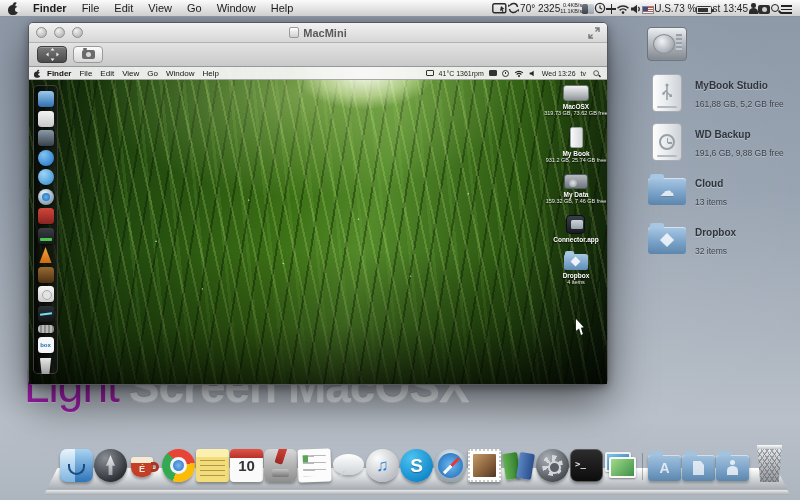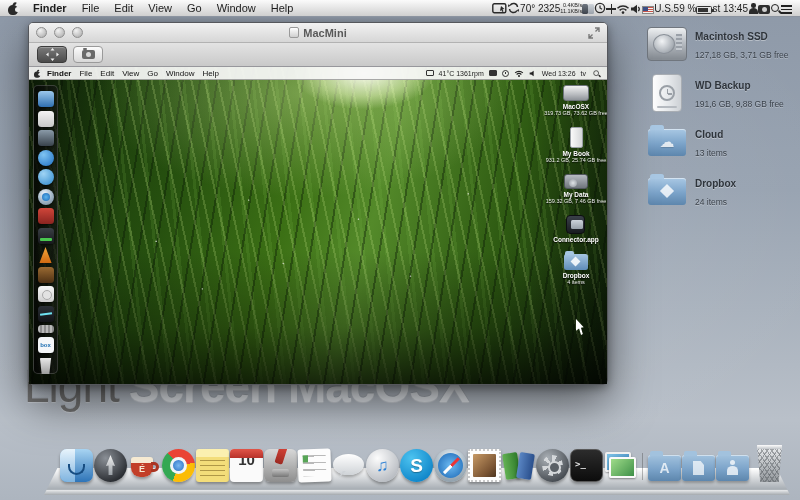--- a/index.html
+++ b/index.html
@@ -199,21 +199,21 @@
   .ic-folder .fglyph { position:absolute; inset:0; display:flex; align-items:center; justify-content:center;
     color:rgba(255,255,255,.8); font-size:15px; text-shadow:0 1px 1px rgba(0,0,0,.15); }
   .ic-folder .dbx2 { position:absolute; left:14px; top:8px; width:10px; height:10px; background:rgba(255,255,255,.8); transform:rotate(45deg); }
   .ic-iphone { width:21px; height:38px; border-radius:4px; background:linear-gradient(180deg,#3a3d42,#0e0f11); border:1px solid #000; position:relative; }
   .ic-iphone::before { content:""; position:absolute; left:2.5px; right:2.5px; top:5px; bottom:8px; border-radius:1px;
     background:linear-gradient(135deg,#5a6068,#23262b 60%); }
   .ic-iphone::after { content:""; position:absolute; left:8px; bottom:2px; width:4px; height:4px; border-radius:50%; background:#2c2f34; border:1px solid #555; }
 
   
   .headline { position:absolute; left:24px; top:362px; font-size:46px; line-height:1.05; letter-spacing:-1px; z-index:5; white-space:nowrap; }
-  .hl-light { font-weight:400; color:#737373; text-shadow:0 1px 1px rgba(255,255,255,.3), 0 -1px 1px rgba(0,0,0,.08); }
+  .hl-light { font-weight:400; color:#a21caf; text-shadow:0 1px 1px rgba(255,255,255,.3), 0 -1px 1px rgba(0,0,0,.08); }
   .hl-bold { font-weight:700; color:#e9edf2; text-shadow:0 1px 1px rgba(255,255,255,.35), 0 -1px 1px rgba(0,0,0,.10); margin-left:10px; }
 
   
   .dock { position:absolute; left:44px; right:10px; bottom:18px; height:42px; z-index:30;
     display:flex; align-items:flex-end; gap:1px; padding:0 16px; }
   .shelf { position:absolute; left:0; right:0; bottom:-13px; height:27px; z-index:0;
     background:linear-gradient(180deg,#fdfdfd,#d6d9dc 35%,#aab0b6 75%,#c6cacd);
     clip-path:polygon(1.8% 0,98.2% 0,100% 100%,0 100%);
     border-top:1px solid #fff; box-shadow:0 -1px 0 rgba(0,0,0,.15); }
   .shelf::after { content:""; position:absolute; left:0; right:0; bottom:0; height:5px; background:linear-gradient(180deg,rgba(255,255,255,.7),rgba(160,165,170,.9)); }
@@ -230,21 +230,21 @@
   .di-espresso .cup { position:absolute; left:3px; right:8px; top:8px; bottom:5px; border-radius:3px 3px 9px 9px;
     background:linear-gradient(180deg,#f6ead2 30%,#c23f28 32%); box-shadow:0 2px 3px rgba(0,0,0,.35);
     display:flex; align-items:flex-end; justify-content:center; color:#f6ead2; font-size:9px; font-weight:bold; padding-bottom:3px; }
   .di-espresso .hdl { position:absolute; right:2px; top:13px; width:8px; height:10px; border:3px solid #a93522; border-left:none; border-radius:0 6px 6px 0; }
   .di-chrome { border-radius:50%; background:conic-gradient(from -40deg,#ea4335 0 120deg,#fbbc05 0 240deg,#34a853 0 360deg); }
   .di-chrome::before { content:""; position:absolute; left:8px; top:8px; width:17px; height:17px; border-radius:50%; background:#f2f5f7; }
   .di-chrome::after { content:""; position:absolute; left:11px; top:11px; width:11px; height:11px; border-radius:50%; background:radial-gradient(#7ab8f0,#2a6fc4); }
   .di-notes { border-radius:3px; background:linear-gradient(180deg,#fbf0b0 0 8px,#f3dd7a 8px),#f3dd7a; }
   .di-notes::after { content:""; position:absolute; left:4px; right:4px; top:11px; bottom:4px;
     background:repeating-linear-gradient(180deg,rgba(120,95,30,.55) 0 1px,transparent 1px 5px); }
-  .di-calendar { border-radius:4px; background:#fafafa; overflow:hidden; display:flex; align-items:flex-start; justify-content:center; }
+  .di-calendar { border-radius:4px; background:#fafafa; overflow:hidden; display:flex; align-items:center; justify-content:center; }
   .di-calendar::before { content:""; position:absolute; left:0; right:0; top:0; height:9px; background:linear-gradient(180deg,#e05548,#b8322a); }
   .di-calendar .day { font-size:15px; font-weight:bold; color:#333; line-height:22px; }
   .di-utility { border-radius:6px; background:linear-gradient(180deg,#d8d8d8,#8e8e8e); overflow:hidden; }
   .di-utility::before { content:""; position:absolute; left:13px; top:-3px; width:8px; height:18px; background:linear-gradient(180deg,#d84438,#9c2a22); transform:rotate(18deg); border-radius:2px; }
   .di-utility::after { content:""; position:absolute; left:8px; bottom:5px; width:17px; height:8px; background:linear-gradient(180deg,#c4c4c4,#767676); border-radius:2px; }
   .di-reminders { border-radius:3px; background:#fcfcfc; transform:rotate(-2deg); }
   .di-reminders::after { content:""; position:absolute; left:5px; right:5px; top:6px; bottom:6px;
     background:
       linear-gradient(90deg,#57a556 0 5px,transparent 5px) 0 0/100% 7px no-repeat,
       repeating-linear-gradient(180deg,#b9b9b9 0 1.5px,transparent 1.5px 7px); }
@@ -340,21 +340,21 @@
         <path d="M1.5 4.2a8 8 0 0 1 11 0" fill="none" stroke="#2a2a2a" stroke-width="1.5"></path>
         <path d="M3.6 6.4a5 5 0 0 1 6.8 0" fill="none" stroke="#2a2a2a" stroke-width="1.5"></path>
         <circle cx="7" cy="8.6" r="1.3" fill="#2a2a2a"></circle>
       </svg>
     <svg width="12" height="10" viewBox="0 0 12 10">
         <path d="M1 3.5h2.3L7 .8v8.4L3.3 6.5H1z" fill="#2a2a2a"></path>
         <path d="M8.3 2.8a3.2 3.2 0 0 1 0 4.4" fill="none" stroke="#2a2a2a" stroke-width="1.2"></path>
       </svg>
     <span class="flag"></span>
     <span class="txt">U.S.</span>
-    <span class="txt">59 %</span>
+    <span class="txt">73 %</span>
     <span class="batt"></span>
     <span class="txt">st 13:45</span>
     <span class="user-ico"></span>
     <span class="cam-ico"></span>
     <span class="search-ico"></span>
     <span class="list-ico"></span>
   </span>
 </div>
 
 <div class="window">
@@ -463,23 +463,35 @@
 
     <span class="cursor"></span>
   </div>
 </div>
 
 <div class="dicons">
   <div class="drow">
     <span class="dico">
         <span class="ic-ssd"></span>
       </span>
+  </div>
+  <div class="drow">
+    <span class="dico">
+        <span class="ic-white-drive">
+      <svg width="14" height="20" viewBox="0 0 14 20">
+            <path d="M7 2v15M7 7 3.5 10.2M7 9.5l3.5 3" fill="none" stroke="#9aa0a7" stroke-width="1.6"></path>
+            <circle cx="7" cy="2" r="1.6" fill="#9aa0a7"></circle>
+            <circle cx="3.5" cy="10.6" r="1.3" fill="#9aa0a7"></circle>
+            <rect x="9.4" y="11.4" width="2.6" height="2.6" fill="#9aa0a7"></rect>
+          </svg>
+    </span>
+      </span>
     <span class="dtxt">
-      <span class="dlabel">Macintosh SSD</span><br>
-      <span class="dsub">127,18 GB, 3,71 GB free</span>
+      <span class="dlabel">MyBook Studio</span><br>
+      <span class="dsub">161,88 GB, 5,2 GB free</span>
     </span>
   </div>
   <div class="drow">
     <span class="dico">
         <span class="ic-white-drive">
       <span class="tmclock"></span>
     </span>
       </span>
     <span class="dtxt">
       <span class="dlabel">WD Backup</span><br>
@@ -498,21 +510,21 @@
     </span>
   </div>
   <div class="drow">
     <span class="dico">
         <span class="ic-folder">
       <span class="dbx2"></span>
     </span>
       </span>
     <span class="dtxt">
       <span class="dlabel">Dropbox</span><br>
-      <span class="dsub">24 items</span>
+      <span class="dsub">32 items</span>
     </span>
   </div>
 </div>
 
 <div class="headline">
   <span class="hl-light">Light</span><span class="hl-bold">Screen MacOSX</span>
 </div>
 
 <div class="dock">
   <div class="shelf"></div>

